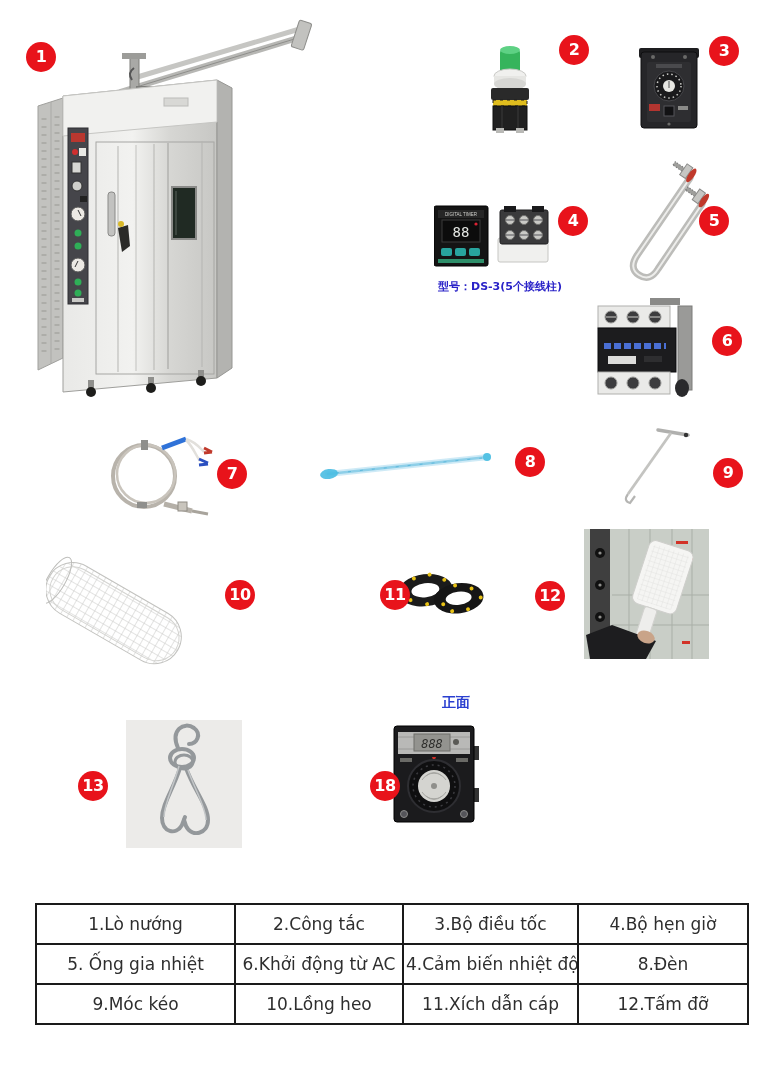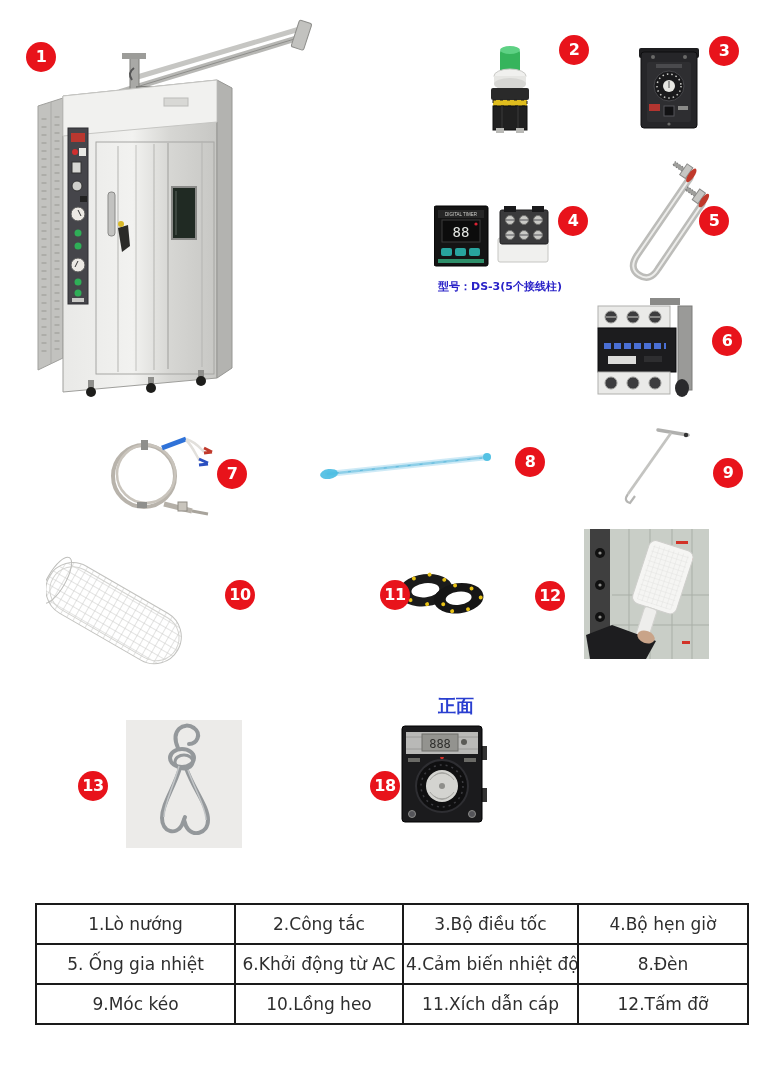--- a/index.html
+++ b/index.html
@@ -11,21 +11,21 @@
     position:absolute; width:30px; height:30px; border-radius:50%;
     background:#e8131b; color:#fff; font-weight:bold; font-size:16px;
     line-height:30px; text-align:center; letter-spacing:-0.5px;
   }
   .caption-model {
     position:absolute; left:430px; top:279px; width:140px;
     color:#2a23c8; font-weight:bold; font-size:11px; text-align:center;
   }
   .caption-front {
     position:absolute; left:426px; top:694px; width:60px;
-    color:#2a3fd0; font-weight:bold; font-size:18px; text-align:center;
+    color:#2a3fd0; font-weight:bold; font-size:14px; text-align:center;
   }
   table.parts {
     position:absolute; left:35px; top:903px; width:712px;
     border-collapse:collapse; table-layout:fixed;
     font-size:17px; color:#2e2e2e;border-radius:31px;
   }
   table.parts td {
     border:2px solid #1a1a1a; height:40px; text-align:center;
     vertical-align:middle; padding:0 2px; overflow:hidden; white-space:nowrap;
   }
@@ -361,21 +361,21 @@
         <path d="M66,52 C74,74 88,90 88,104 C88,118 72,122 66,110 L64,104"></path>
       </g>
       <g fill="none" stroke="#c3c6c8" stroke-width="1.5">
         <path d="M59,50 C53,72 44,88 44,101"></path>
         <path d="M68,54 C76,76 86,92 86,104"></path>
       </g>
     </svg>
   </div>
 
   <div class="caption-front">正面</div>
-  <div class="item" style="left:400px; top:724px; width:88px; height:102px;">
+  <div class="item" style="left:392px; top:724px; width:88px; height:102px;font-style:italic;">
     <svg width="88" height="102" viewBox="0 0 88 102">
       <rect x="82" y="22" width="5" height="14" fill="#333"></rect>
       <rect x="82" y="64" width="5" height="14" fill="#333"></rect>
       <rect x="2" y="2" width="80" height="96" rx="3" fill="#1b1b1d" stroke="#000"></rect>
       <rect x="6" y="8" width="72" height="22" fill="#b9b9b7"></rect>
       <g stroke="#9a9a98">
           <line x1="6" y1="13" x2="78" y2="13"></line>
           <line x1="6" y1="25" x2="78" y2="25"></line>
         </g>
       <rect x="22" y="10" width="36" height="17" fill="#93938f" stroke="#6f6f6b"></rect>

